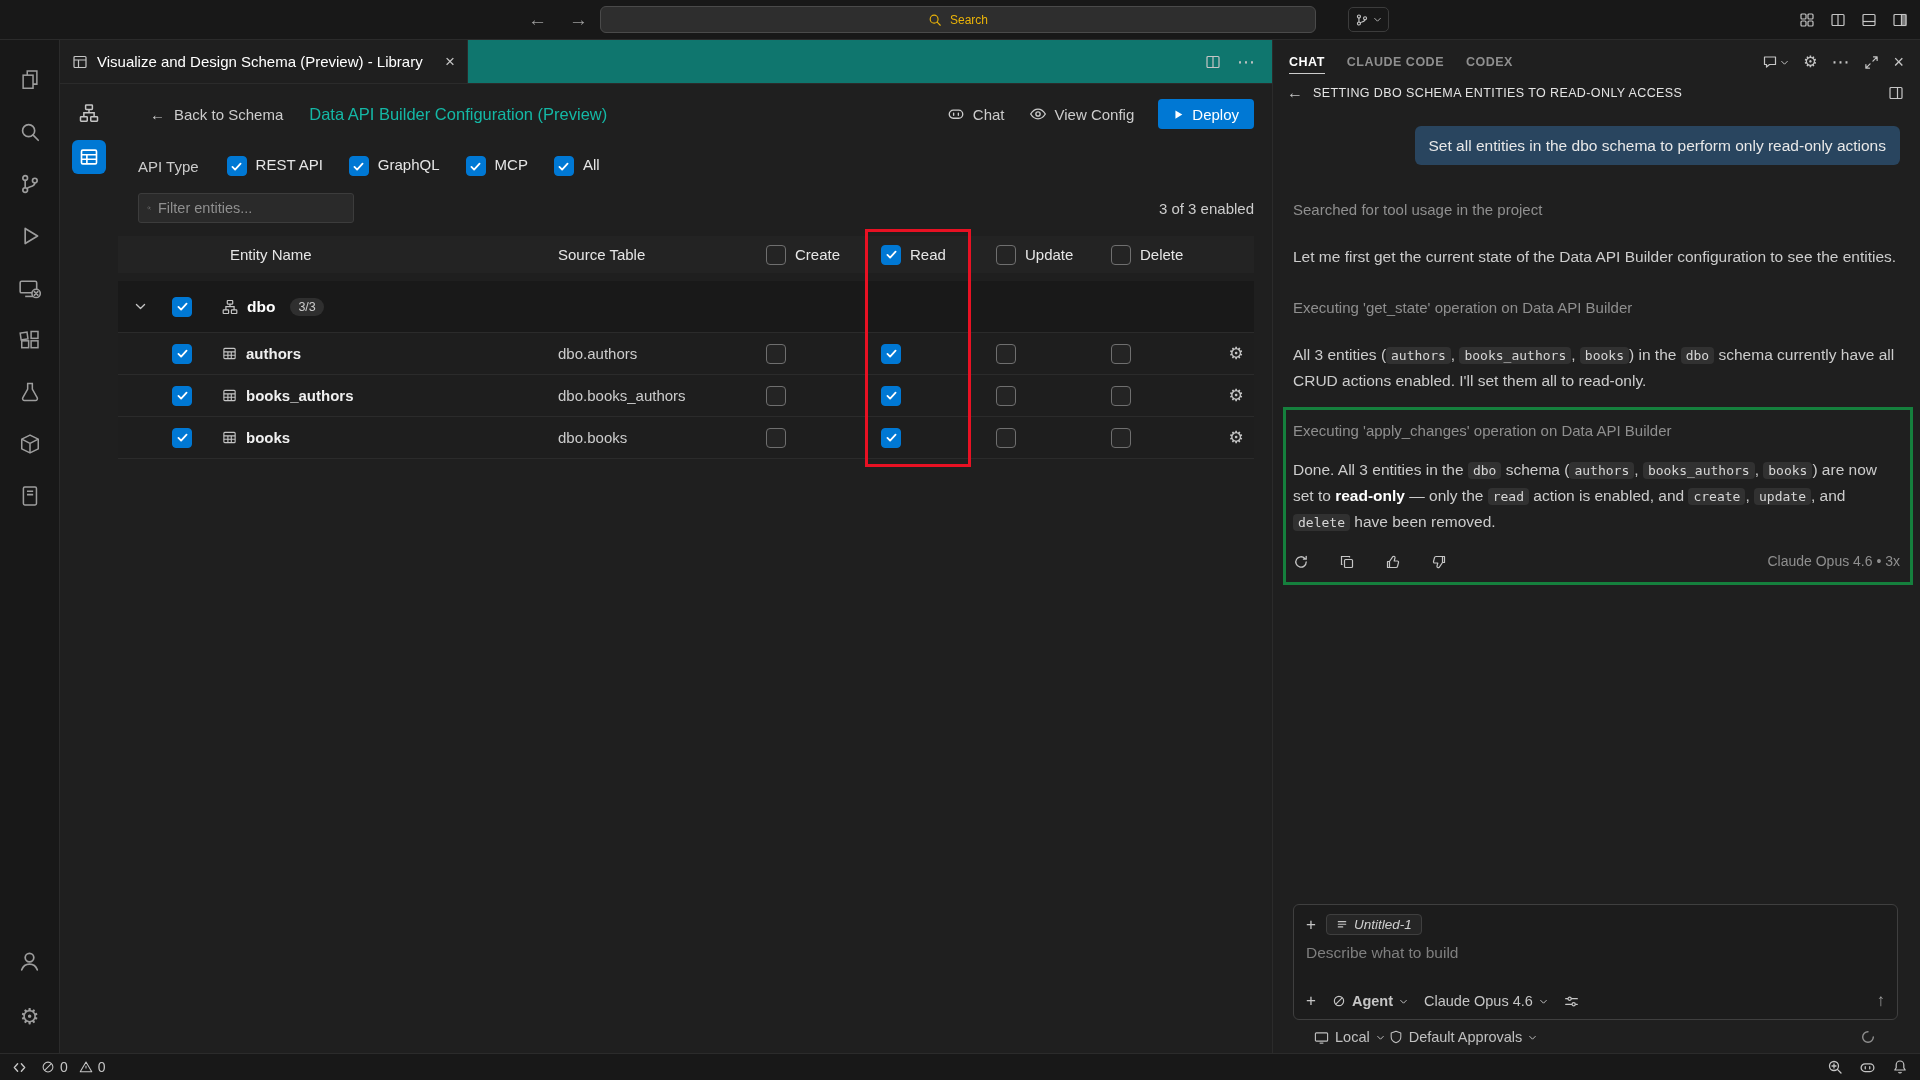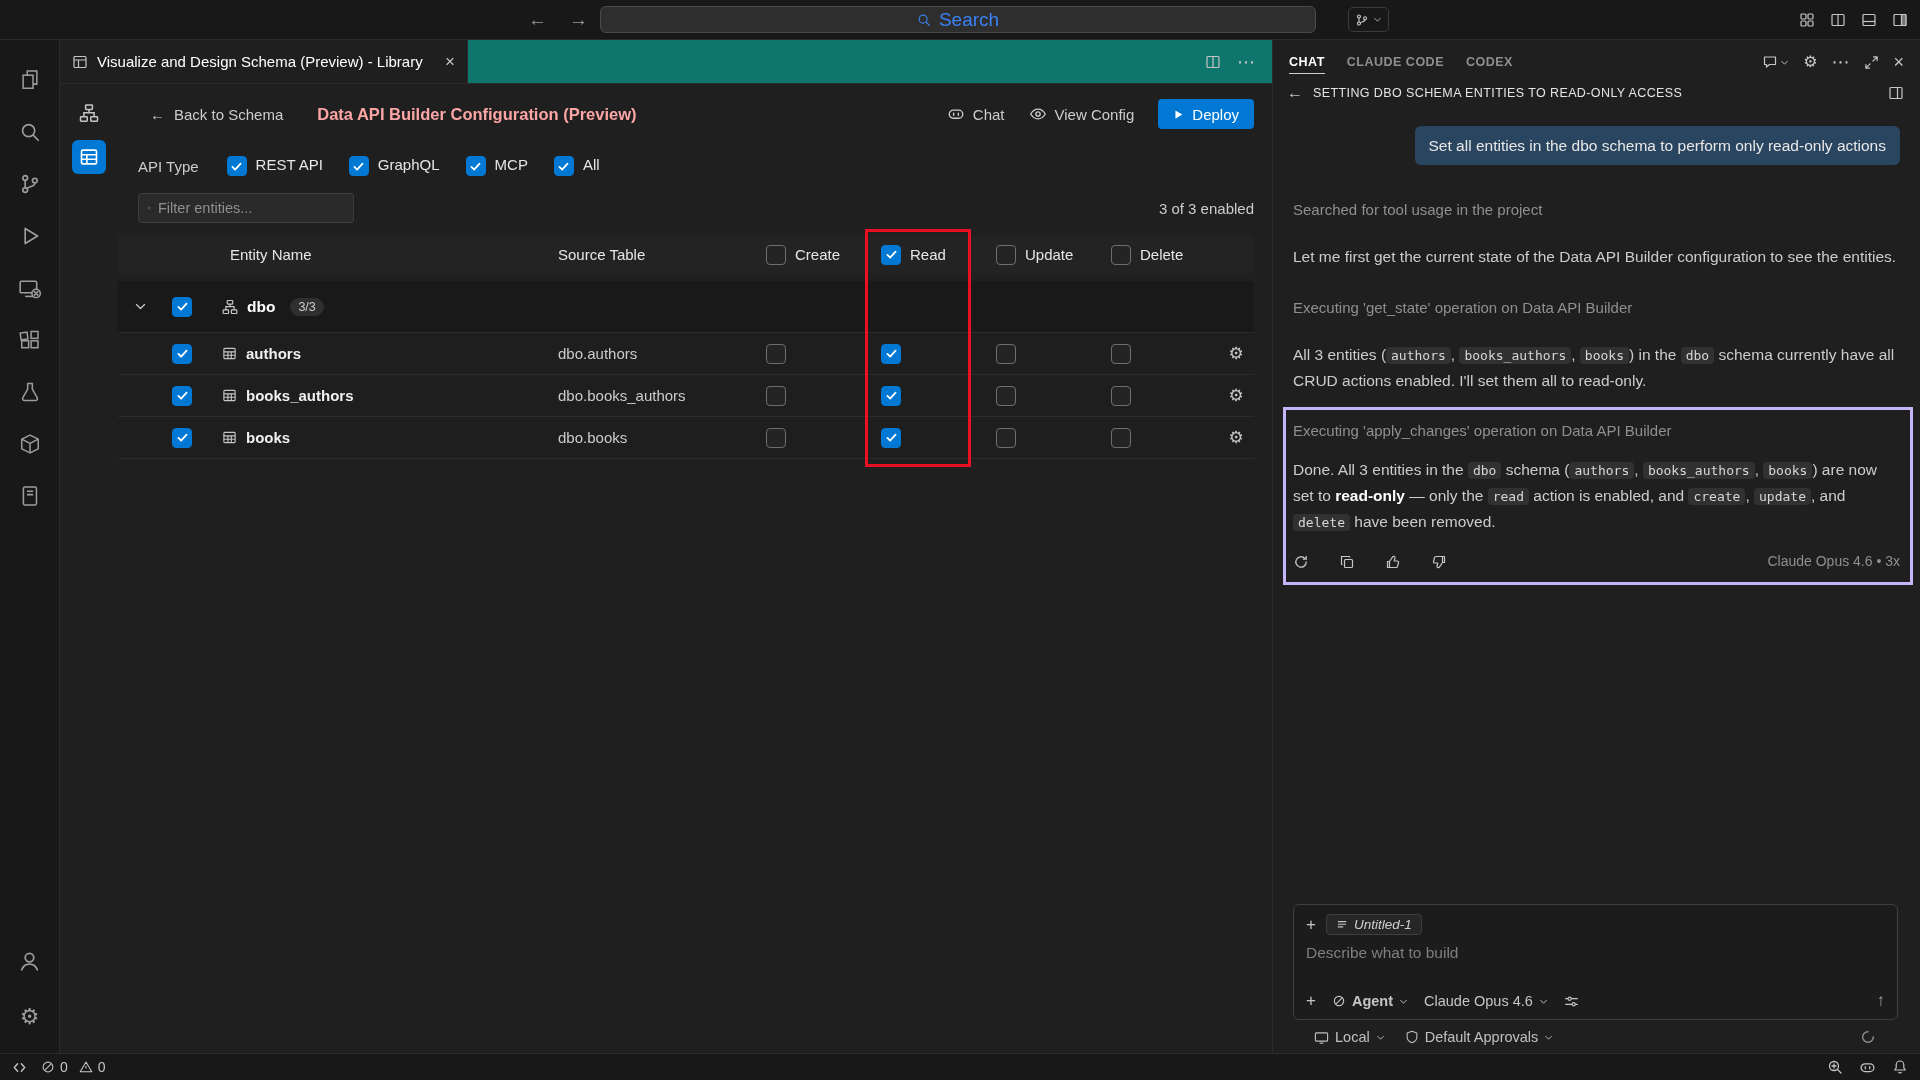--- a/index.html
+++ b/index.html
@@ -8,21 +8,21 @@
   .app{position:relative;width:1920px;height:1080px;background:#1f1f1f;}
   svg{display:block}
 
   
   .titlebar{position:absolute;left:0;top:0;width:1920px;height:40px;background:#181818;
     border-bottom:1px solid #2b2b2b;}
   .nav-arrows{position:absolute;left:528px;top:0;height:40px;display:flex;align-items:center;gap:22px;
     color:#9d9d9d;font-size:19px}
   .cmd-center{position:absolute;left:600px;top:6px;width:716px;height:27px;background:#2e2e2e;
     border:1px solid #4a4a4a;border-radius:6px;display:flex;align-items:center;justify-content:center;
-    gap:8px;color:#3b82f6;font-size:19px}
+    gap:8px;color:#eab308;font-size:12px}
   .branch-btn{position:absolute;left:1348px;top:7px;height:25px;display:flex;align-items:center;gap:4px;
     padding:0 6px;border:1px solid #3c3c3c;border-radius:5px;color:#c5c5c5}
   .tb-right{position:absolute;right:12px;top:0;height:40px;display:flex;align-items:center;gap:15px;color:#c5c5c5}
 
   
   .activitybar{position:absolute;left:0;top:40px;bottom:27px;width:60px;background:#181818;
     border-right:1px solid #2b2b2b;display:flex;flex-direction:column;align-items:center;
     padding:14px 0 10px 0;gap:0}
   .ab-icon{width:48px;height:52px;display:flex;align-items:center;justify-content:center;color:#9d9d9d}
   .ab-spacer{flex:1}
@@ -39,21 +39,21 @@
   .ellipsis{font-size:18px;letter-spacing:1px;line-height:1;color:#c5c5c5}
 
   .editor-body{position:absolute;top:44px;left:0;right:0;bottom:0;display:flex}
   .mini-rail{width:58px;display:flex;flex-direction:column;align-items:center;padding-top:12px;gap:10px}
   .rail-btn{width:34px;height:34px;border-radius:6px;display:flex;align-items:center;justify-content:center;color:#c5c5c5}
   .rail-btn.active{background:#0078d4;color:#fff}
 
   .dab{flex:1;padding:14px 18px 0 0;position:relative}
   .dab-header{display:flex;align-items:center;height:32px;padding-left:32px}
   .back-link{display:flex;align-items:center;gap:9px;color:#cccccc}
-  .dab-title{font-weight:bold;color:#fca5a5;font-size:16.5px;margin-left:34px}
+  .dab-title{font-weight:normal;color:#14b8a6;font-size:16.5px;margin-left:26px}
   .header-actions{margin-left:auto;display:flex;align-items:center;gap:24px}
   .hbtn{display:flex;align-items:center;gap:8px;color:#cccccc}
   .deploy-btn{background:#0078d4;color:#ffffff;border-radius:4px;height:30px;padding:0 15px;
     display:flex;align-items:center;gap:8px;font-size:15px}
 
   .api-row{display:flex;align-items:center;height:32px;margin-top:20px;padding-left:20px;gap:26px}
   .api-label{color:#cccccc;margin-right:2px}
   .apicheck{display:flex;gap:9px;color:#e6e6e6}
 
   .checkbox{width:20px;height:20px;border-radius:4px;border:1px solid #6f6f6f;background:#242424;
@@ -105,38 +105,38 @@
   .msgs{flex:1;padding:8px 20px 0 20px;overflow:hidden;line-height:25px}
   .bubble-row{display:flex;justify-content:flex-end;margin-top:8px}
   .bubble{background:#29455f;color:#e8e8e8;padding:7px 14px;border-radius:6px;font-size:15.5px;max-width:545px}
   .dim{color:#8f8f8f}
   .searched{margin-top:32px}
   .para{margin-top:22px;color:#cccccc;font-size:15.5px}
   .exec{margin-top:26px}
   .chip{font-family:"DejaVu Sans Mono",monospace;font-size:13px;background:#313131;border-radius:4px;
     padding:1px 5px;color:#d7d7d7;white-space:nowrap}
   strong{color:#ffffff}
-  .response-annotation{margin:14px -13px 0 -10px;border:3px solid #c4b5fd;padding:8px 10px 8px 7px}
+  .response-annotation{margin:14px -13px 0 -10px;border:3px solid #15803d;padding:8px 10px 8px 7px}
   .actions-row{display:flex;align-items:center;gap:30px;margin-top:14px;color:#c5c5c5}
   .model-usage{margin-left:auto;color:#8f8f8f;font-size:14px}
 
   .chat-bottom{padding:0 22px 8px 20px}
   .input-box{position:relative;height:116px;border:1px solid #3f3f3f;border-radius:6px;background:#1c1c1c;
     padding:9px 12px}
   .ctx-row{display:flex;align-items:center;gap:10px;color:#c5c5c5}
   .ctx-chip{display:flex;align-items:center;gap:6px;background:#262626;border:1px solid #3f3f3f;
     border-radius:4px;padding:2px 9px;font-style:italic;font-size:13.5px;color:#cfcfcf}
   .describe-input{margin-top:9px;width:100%;background:transparent;border:none;outline:none;
     color:#cccccc;font-family:"Liberation Sans",sans-serif;font-size:15.5px}
   .describe-input::placeholder{color:#7f7f7f}
   .input-controls{position:absolute;left:12px;right:12px;bottom:8px;display:flex;align-items:center;
     gap:16px;color:#c5c5c5;font-size:14.5px}
   .ctl-group{display:flex;align-items:center;gap:6px}
   .send{margin-left:auto;font-size:17px;color:#9d9d9d}
-  .chat-footer{display:flex;align-items:center;gap:20px;padding:9px 22px 0 21px;color:#c0c0c0;font-size:14.5px}
+  .chat-footer{display:flex;align-items:center;gap:4px;padding:9px 22px 0 21px;color:#c0c0c0;font-size:14.5px}
   .sync{margin-left:auto}
 
   
   .statusbar{position:absolute;left:0;right:0;bottom:0;height:27px;background:#181818;
     border-top:1px solid #2b2b2b;display:flex;align-items:center;padding:0 12px;gap:14px;
     color:#c5c5c5;font-size:14px}
   .sb-group{display:flex;align-items:center;gap:5px}
   .sb-right{margin-left:auto;display:flex;align-items:center;gap:16px}
   .chev-sm{opacity:.9}
 </style>

